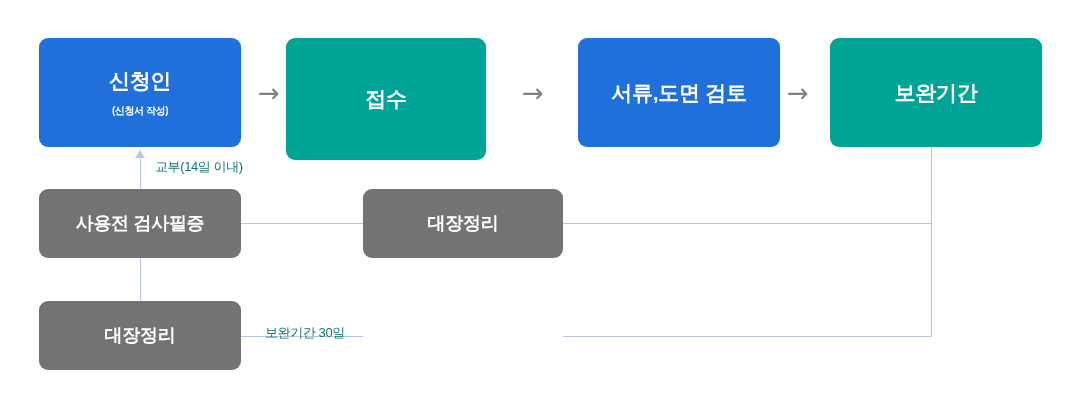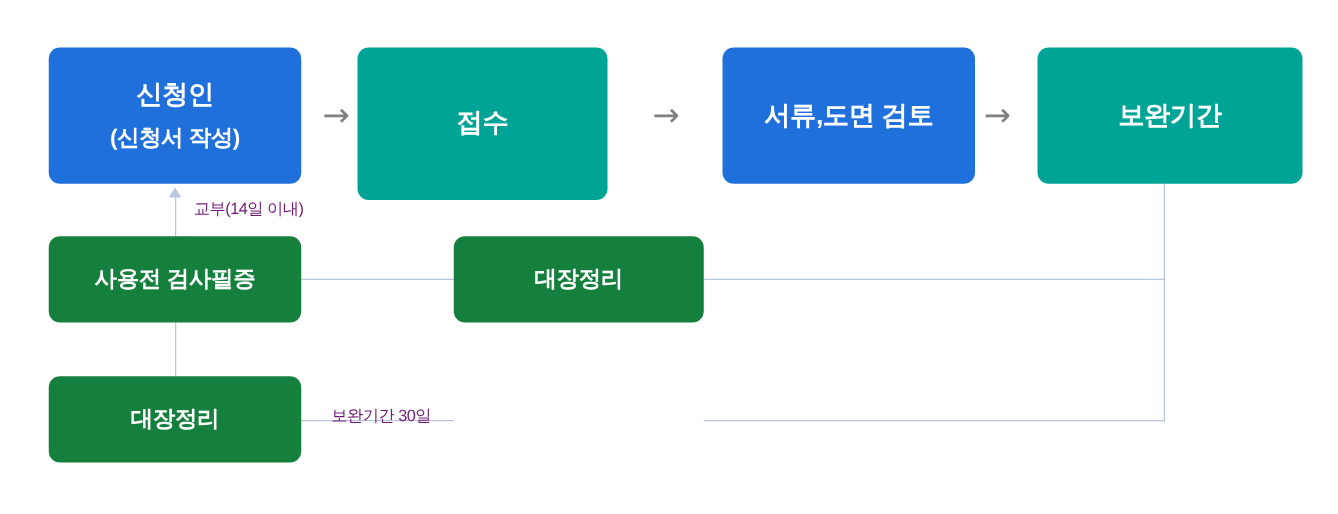--- a/index.html
+++ b/index.html
@@ -20,24 +20,24 @@
     color:#ffffff;
     text-align:center;
     line-height:1.22;
     box-sizing:border-box;
   }
   .node .title{font-weight:bold;letter-spacing:-0.3px;}
   .node .sub{font-weight:bold;letter-spacing:-0.4px;}
 
   .node.primary{background:#2070dc;}
   .node.accent {background:#00a496;}
-  .node.muted  {background:#15803d;}
+  .node.muted  {background:#737373;}
 
   .node.primary .title,.node.accent .title{font-size:21px;}
-  .node.primary .sub,.node.accent .sub{font-size:18px;margin-top:12px;}
+  .node.primary .sub,.node.accent .sub{font-size:10px;margin-top:12px;}
   .node.muted .title{font-size:18px;}
 
   
   .arrow{
     position:absolute;
     color:#808080;
     font-size:26px;
     line-height:1;
     font-family:"DejaVu Sans",sans-serif;
     user-select:none;
@@ -56,21 +56,21 @@
     width:0;height:0;
     border-left:5px solid transparent;
     border-right:5px solid transparent;
     border-bottom:8px solid #b9c6dd;
   }
 
   
   .edge-label{
     position:absolute;
     font-size:13px;
-    color:#701a75;
+    color:#0f766e;
     letter-spacing:-0.4px;
     white-space:nowrap;
   }
 </style>
 </head>
 <body>
 
 <div id="stage">
 
   <div class="node primary" style="left:39px;top:38px;width:202px;height:109px;">

